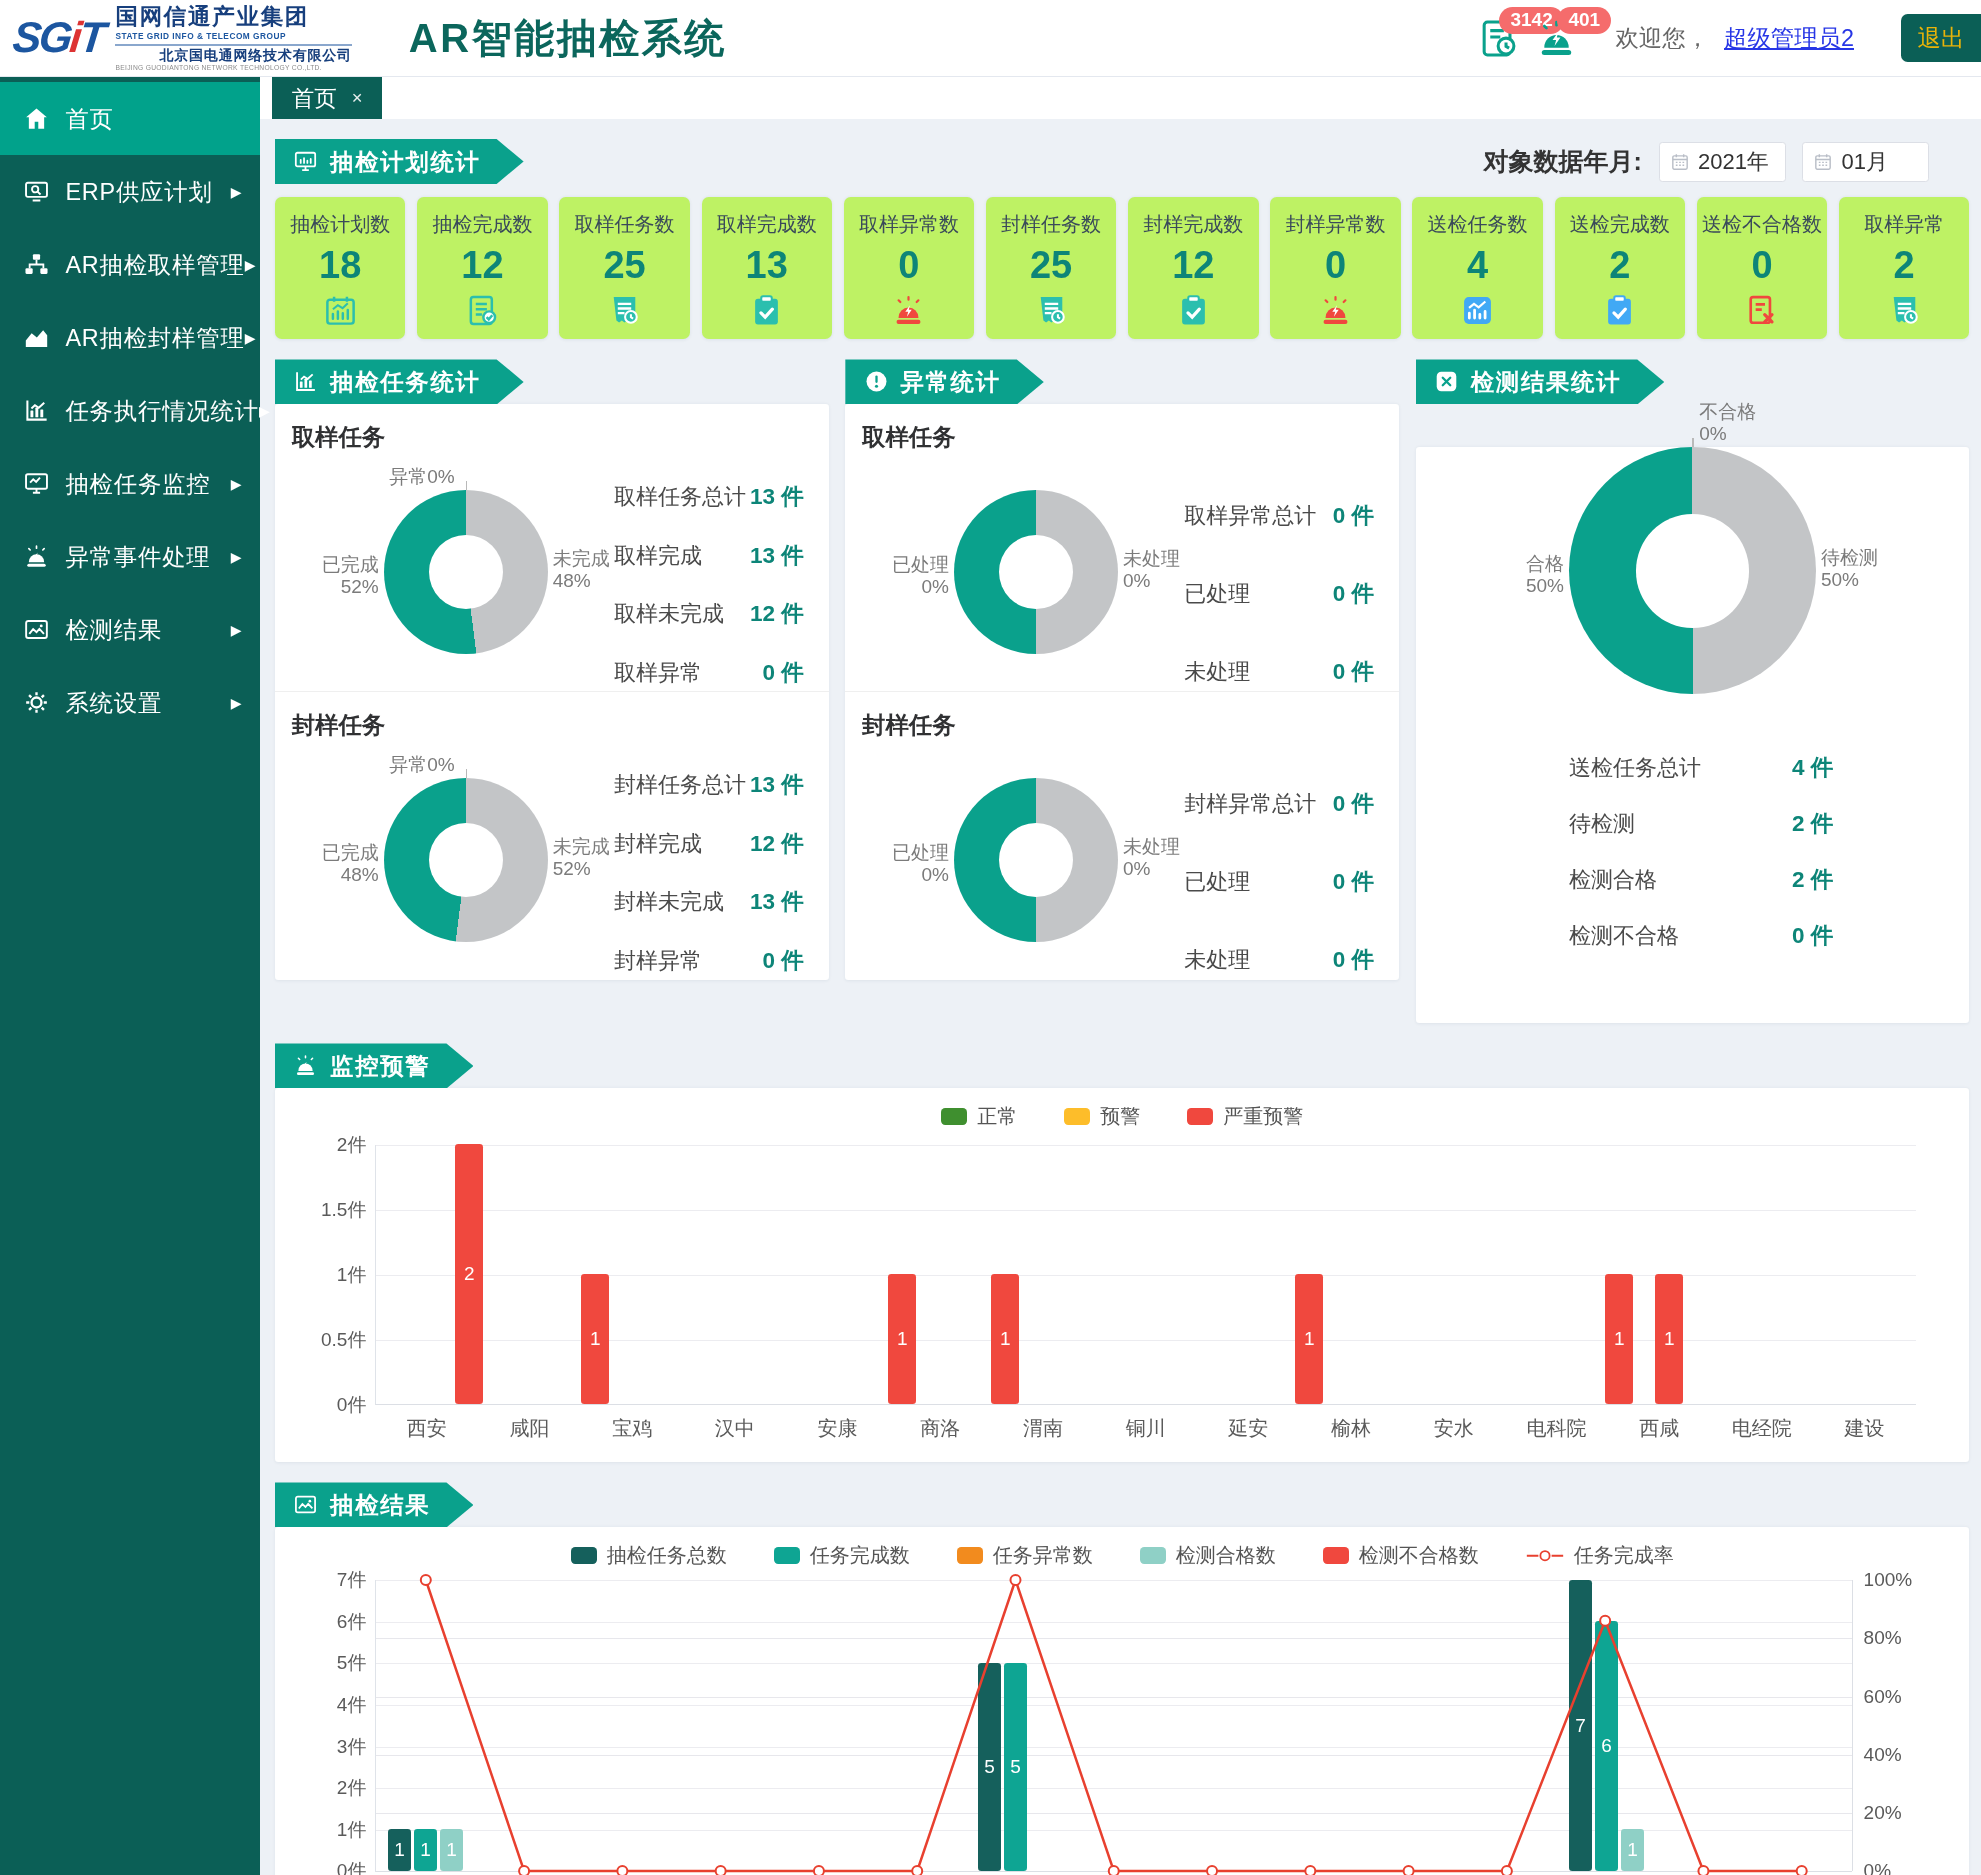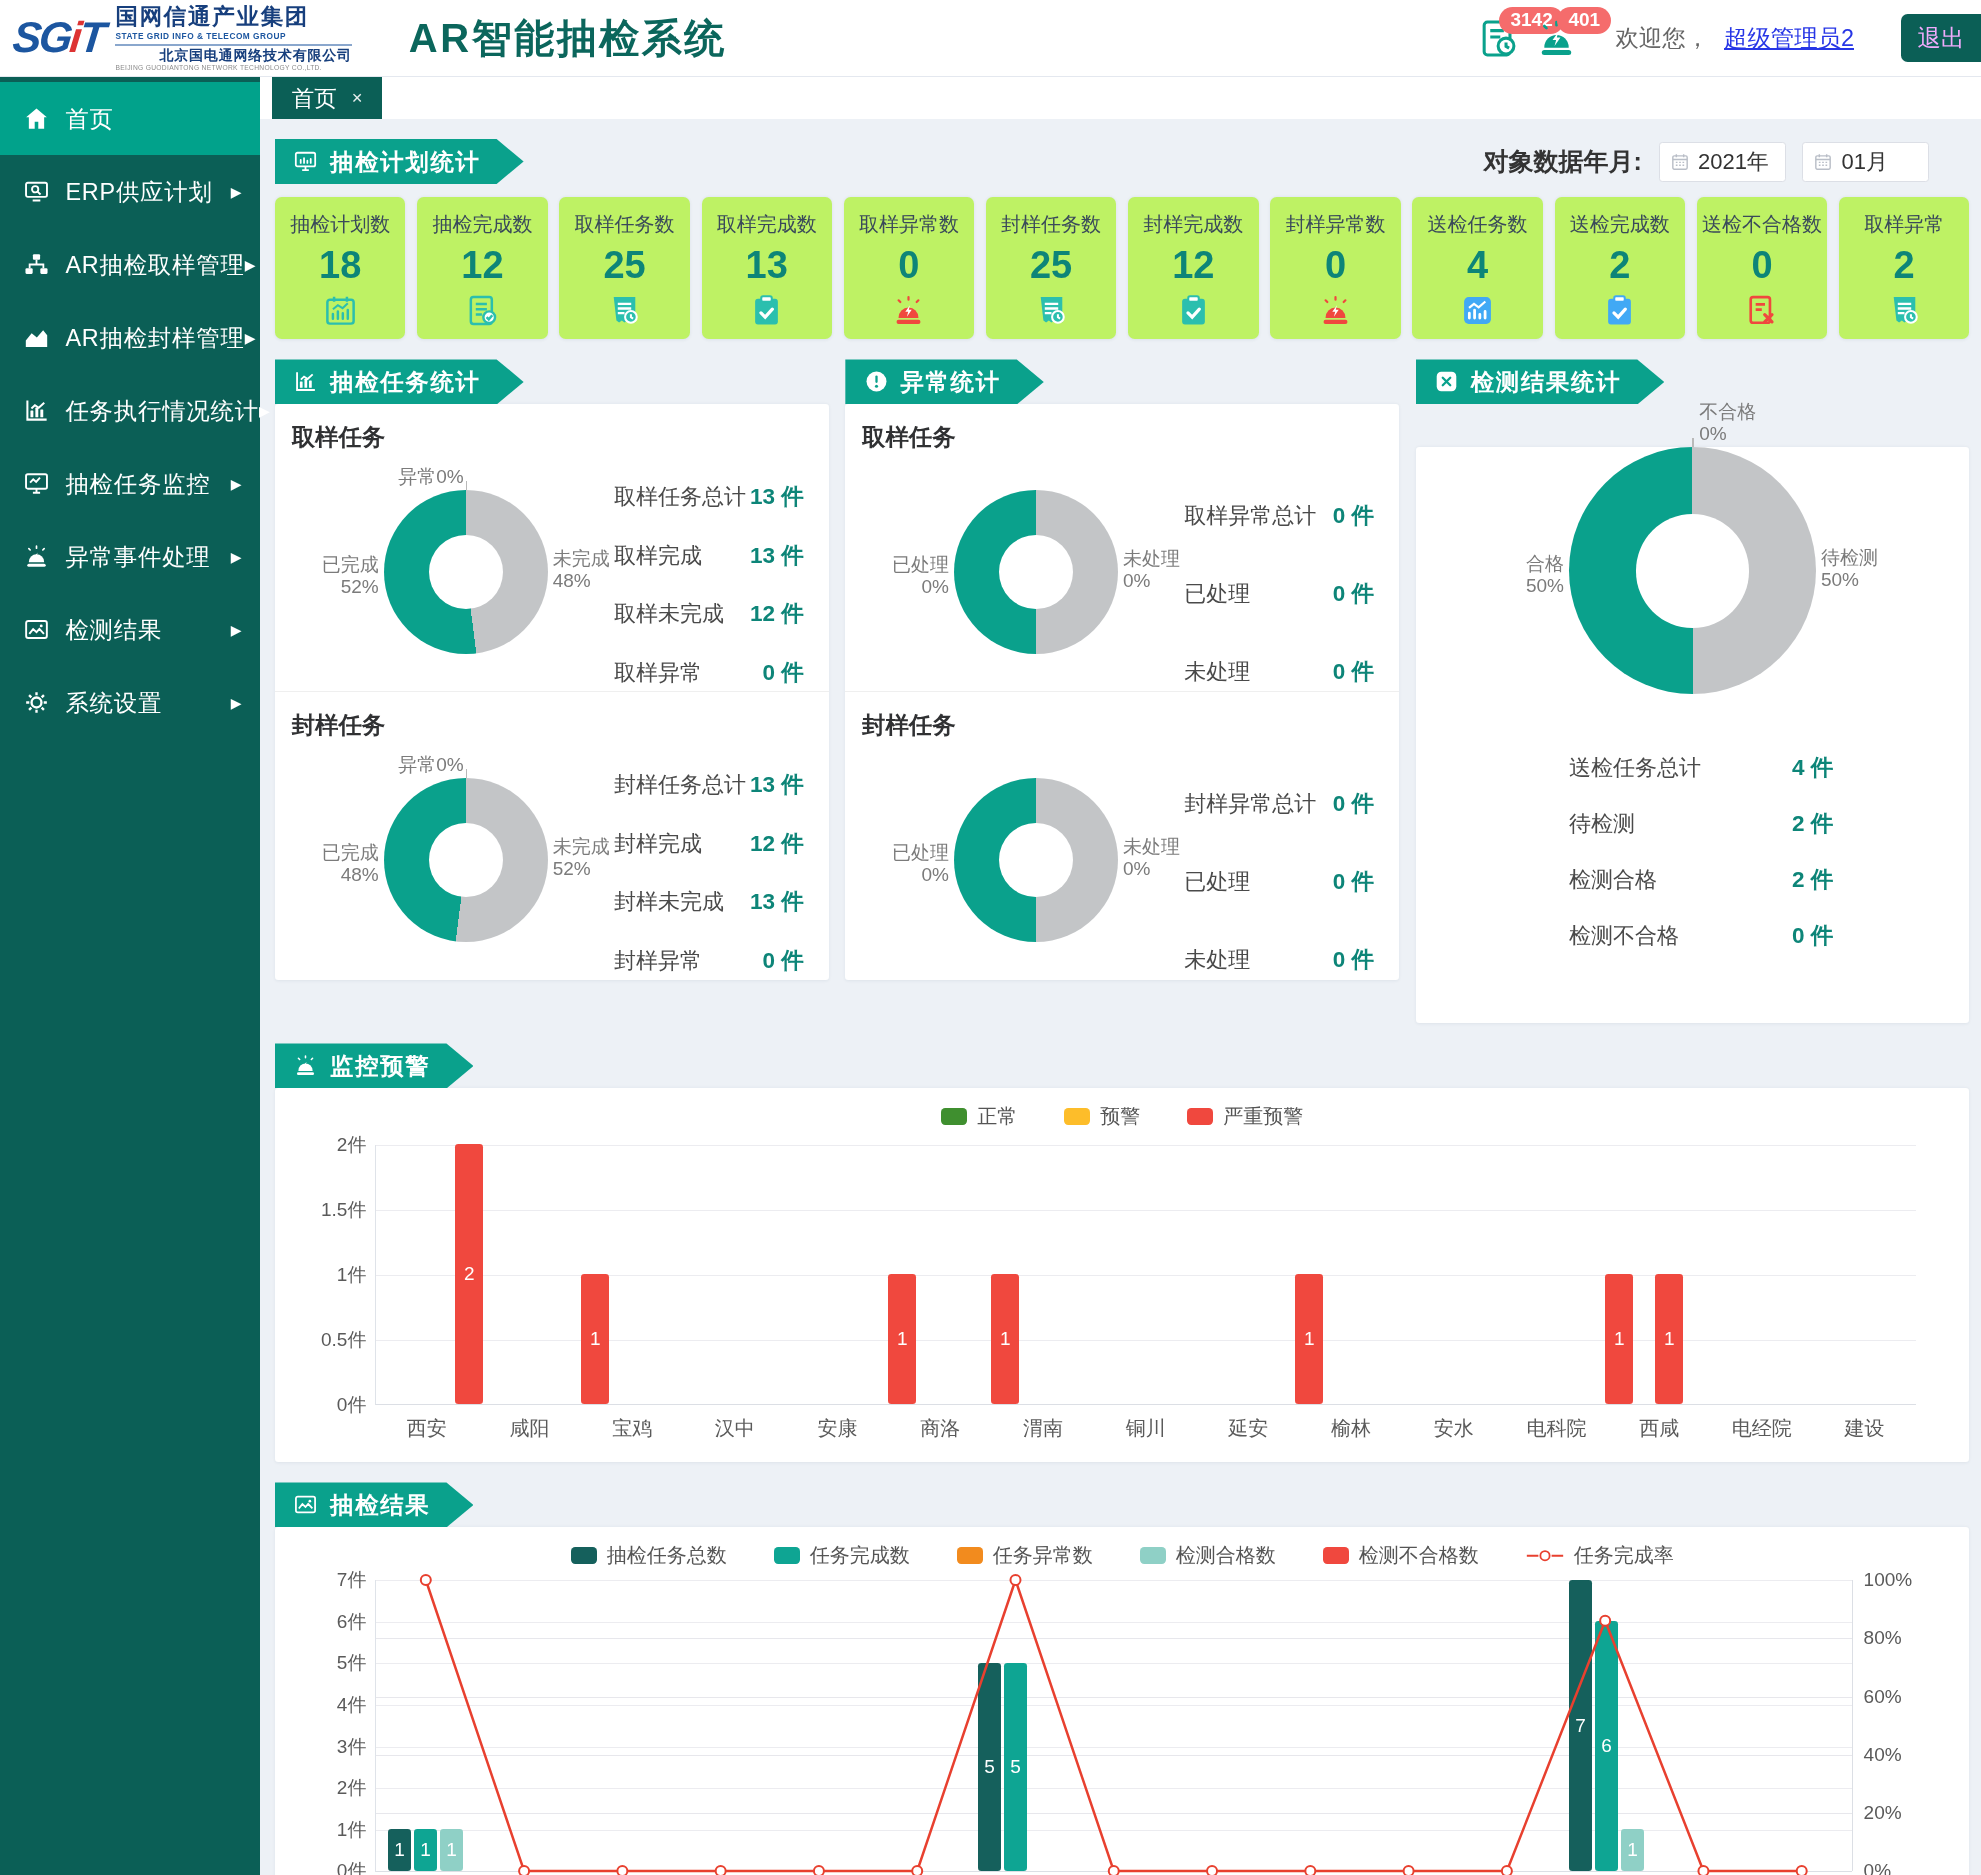--- a/index.html
+++ b/index.html
@@ -18,21 +18,21 @@
   .orgdiv { height:1.7px; background:#8aa7cd; margin:3.3px 0 2.5px; }
   .compcn { font-size:14px; font-weight:bold; color:#173f7d; letter-spacing:0.8px;margin-left:44px; }
   .compen { font-size:6.7px; color:#8b8b8b; letter-spacing:0.3px; }
   .apptitle { font-size:40px; font-weight:bold; color:#0b665c; letter-spacing:2.5px; margin-left:57px; }
   .hdr-right { margin-left:auto; display:flex; align-items:center; gap:15px; padding-right:0; }
   .hicon { position:relative; width:43px; height:43px; color:#0aa18c; }
   .hicon .ic { width:38px; height:38px; }
   .badge { position:absolute; top:-10px; left:22px; background:#f56c6c; color:#fff; font-size:19px; font-weight:bold; border-radius:14px; padding:2.5px 11px; white-space:nowrap; }
   .welcome { font-size:23.4px; color:#666; margin-left:22px; }
   .userlink { font-size:23.4px; color:#2736e6; text-decoration:underline; cursor:pointer; }
-  .logout { background:#0b5f56; color:#f0abfc; font-size:23.4px; border:none; border-radius:6.7px 0 0 6.7px; width:80px; height:48px; margin-left:32px; cursor:pointer; }
+  .logout { background:#0b5f56; color:#eab308; font-size:23.4px; border:none; border-radius:6.7px 0 0 6.7px; width:80px; height:48px; margin-left:32px; cursor:pointer; }
 
   
   .sidebar { position:absolute; top:77px; left:0; bottom:0; width:260px; background:#0b5f56; padding-top:5px; }
   .sitem { display:flex; align-items:center; height:73px; padding:0 18.4px 0 23.4px; color:#fff; cursor:pointer; }
   .sitem.active { background:#01a28b; }
   .sitem .sic { width:27px; height:27px; color:#fff; flex:0 0 27px; }
   .sitem .slabel { font-size:23.4px; margin-left:15px; flex:1; letter-spacing:0.8px; white-space:nowrap; }
   .sitem .sarrow { font-size:14px; color:#fff; }
 
   
@@ -70,21 +70,21 @@
   .subtitle { font-size:23.4px; font-weight:bold; color:#303133; }
   .drow { display:flex; }
   .dwrap { position:relative; flex:0 0 319px; height:239px; }
   .donut { position:absolute; left:92px; top:37px; width:164px; height:164px; border-radius:50%; }
   .donut::after { content:""; position:absolute; inset:27.5%; background:#fff; border-radius:50%; }
   .donut-big { position:relative; width:247px; height:247px; border-radius:50%; margin:43px auto 0; }
   .donut-big::after { content:""; position:absolute; inset:27%; background:#fff; border-radius:50%; }
   .dtick { position:absolute; bottom:100%; left:50%; width:1.7px; height:9.2px; background:#b9b9b9; }
   .dl { position:absolute; font-size:19px; color:#7b7b7b; line-height:1.15; white-space:nowrap; z-index:2; }
   .dl b { display:block; font-weight:normal; }
-  .dl-top { bottom:calc(100% + 2.5px); right:50%; margin-right:2px; }
+  .dl-top { bottom:calc(100% + 2.5px); right:50%; margin-right:11px; }
   .dl-top2 { bottom:calc(100% + 2.5px); left:50%; margin-left:6.7px; text-align:left; }
   .dl-left { right:calc(100% + 5px); top:50%; transform:translateY(-42%); text-align:right; }
   .dl-right { left:calc(100% + 5px); top:50%; transform:translateY(-55%); }
   .srows { flex:1; padding:28px 8.3px 0 3.3px; }
   .srow { display:flex; justify-content:space-between; align-items:baseline; margin-bottom:27.6px; }
   .srow .sl { font-size:22px; color:#4a4a4a; }
   .srow .sv { font-size:22.5px; font-weight:bold; color:#0d8578; }
   .anom .srows { padding-top:47px; }
   .anom .srow { margin-bottom:47px; }
   .resrows { width:276px; margin:30px 0 0 150px; }

